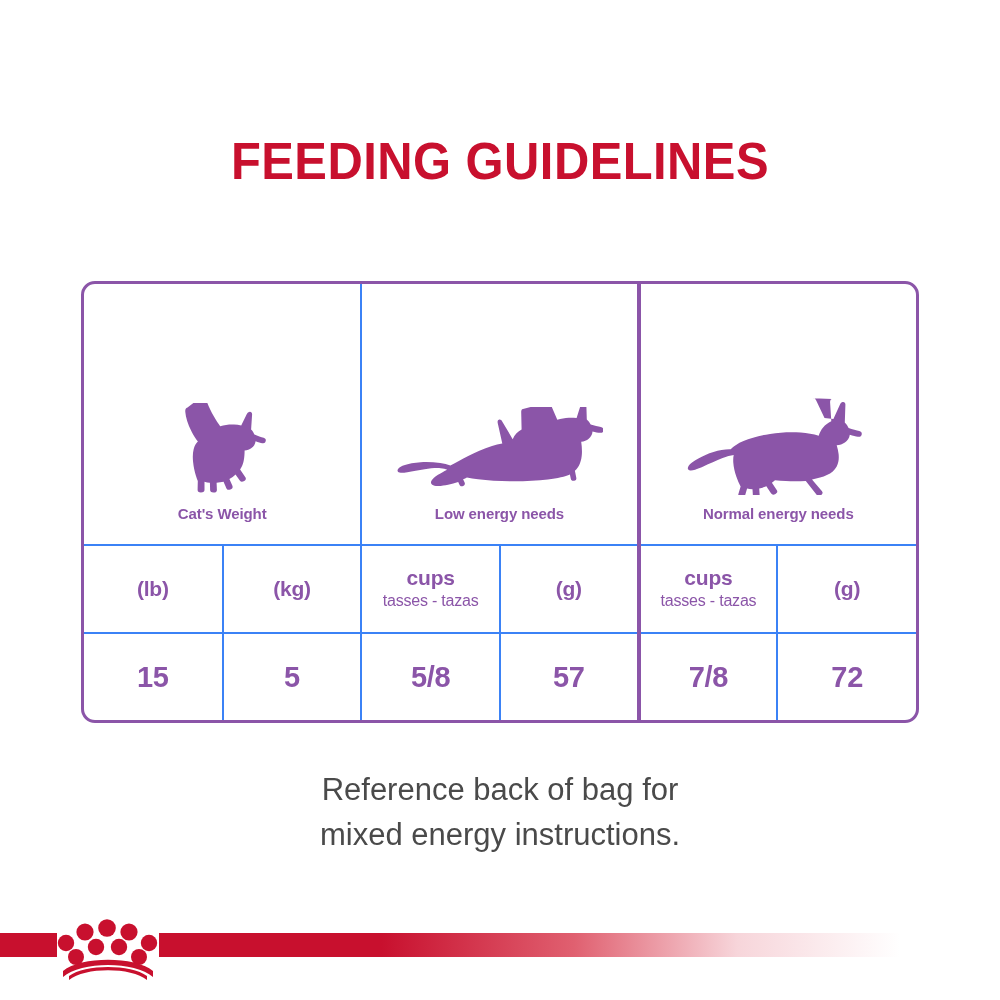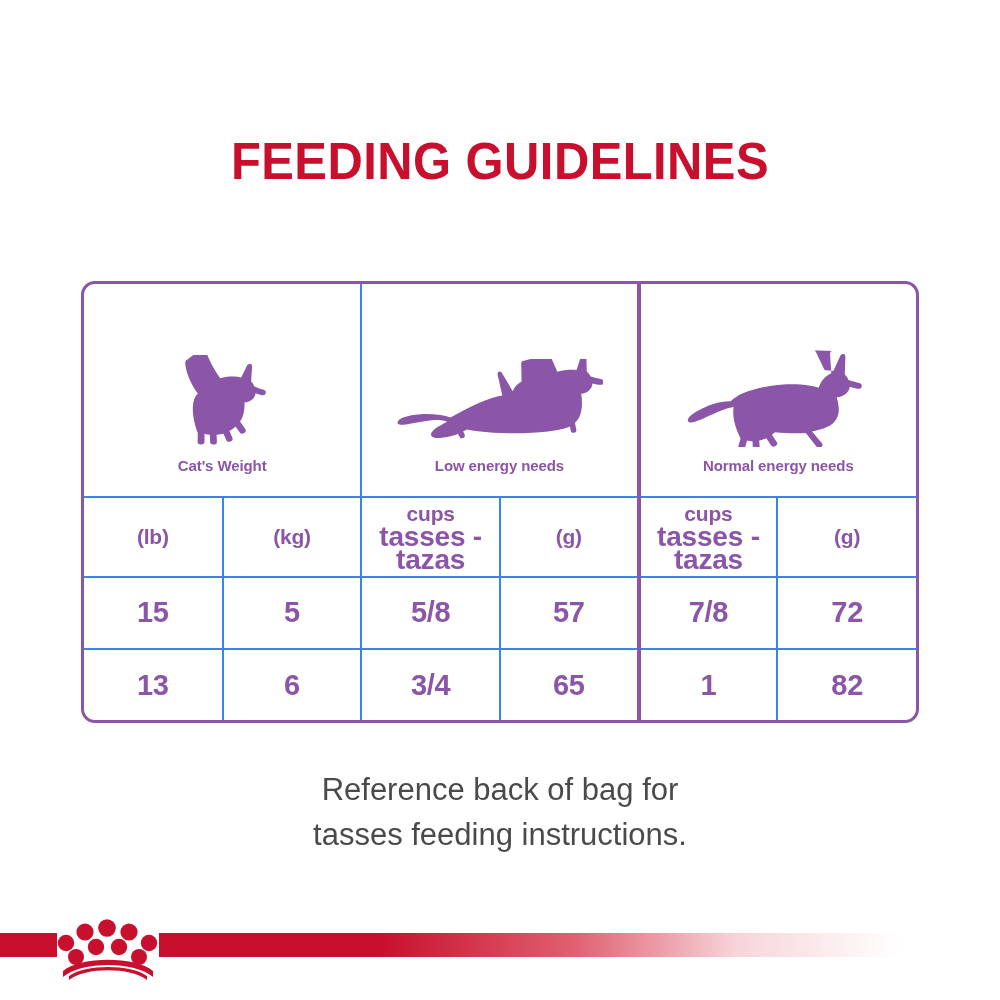--- a/index.html
+++ b/index.html
@@ -91,22 +91,22 @@
 
   
   .unit-row td { height: 62px; }
   .unit-main {
     font-size: 21px;
     font-weight: bold;
     line-height: 23px;
     letter-spacing: -0.2px;
   }
   .unit-sub {
-    font-size: 28px;
-    font-weight: bold;
+    font-size: 16px;
+    font-weight: normal;
     line-height: 23px;
     letter-spacing: -0.2px;
   }
 
   
   .data-row td {
     height: 62px;
     font-size: 29px;
     font-weight: bold;
     letter-spacing: -0.3px;
@@ -228,36 +228,28 @@
 
     <tr class="data-row">
       <td>15</td>
       <td>5</td>
       <td>5/8</td>
       <td class="sep-right">57</td>
       <td>7/8</td>
       <td>72</td>
     </tr>
 
-    <tr class="data-row">
-      <td>13</td>
-      <td>6</td>
-      <td>3/4</td>
-      <td class="sep-right">65</td>
-      <td>1</td>
-      <td>82</td>
-    </tr>
 
   </tbody>
     </table>
 </div>
 
 <div class="note">
   <span>Reference back of bag for</span>
-  <span>tasses feeding instructions.</span>
+  <span>mixed energy instructions.</span>
 </div>
 
 <div class="brandbar">
   <div class="bar-left"></div>
   <div class="bar-right"></div>
   <svg class="crown" viewBox="0 0 106 72" xmlns="http://www.w3.org/2000/svg">
     <g fill="#C8102E">
       <circle cx="11" cy="34" r="8.2"></circle>
       <circle cx="30" cy="23" r="8.6"></circle>
       <circle cx="52" cy="19" r="8.8"></circle>

